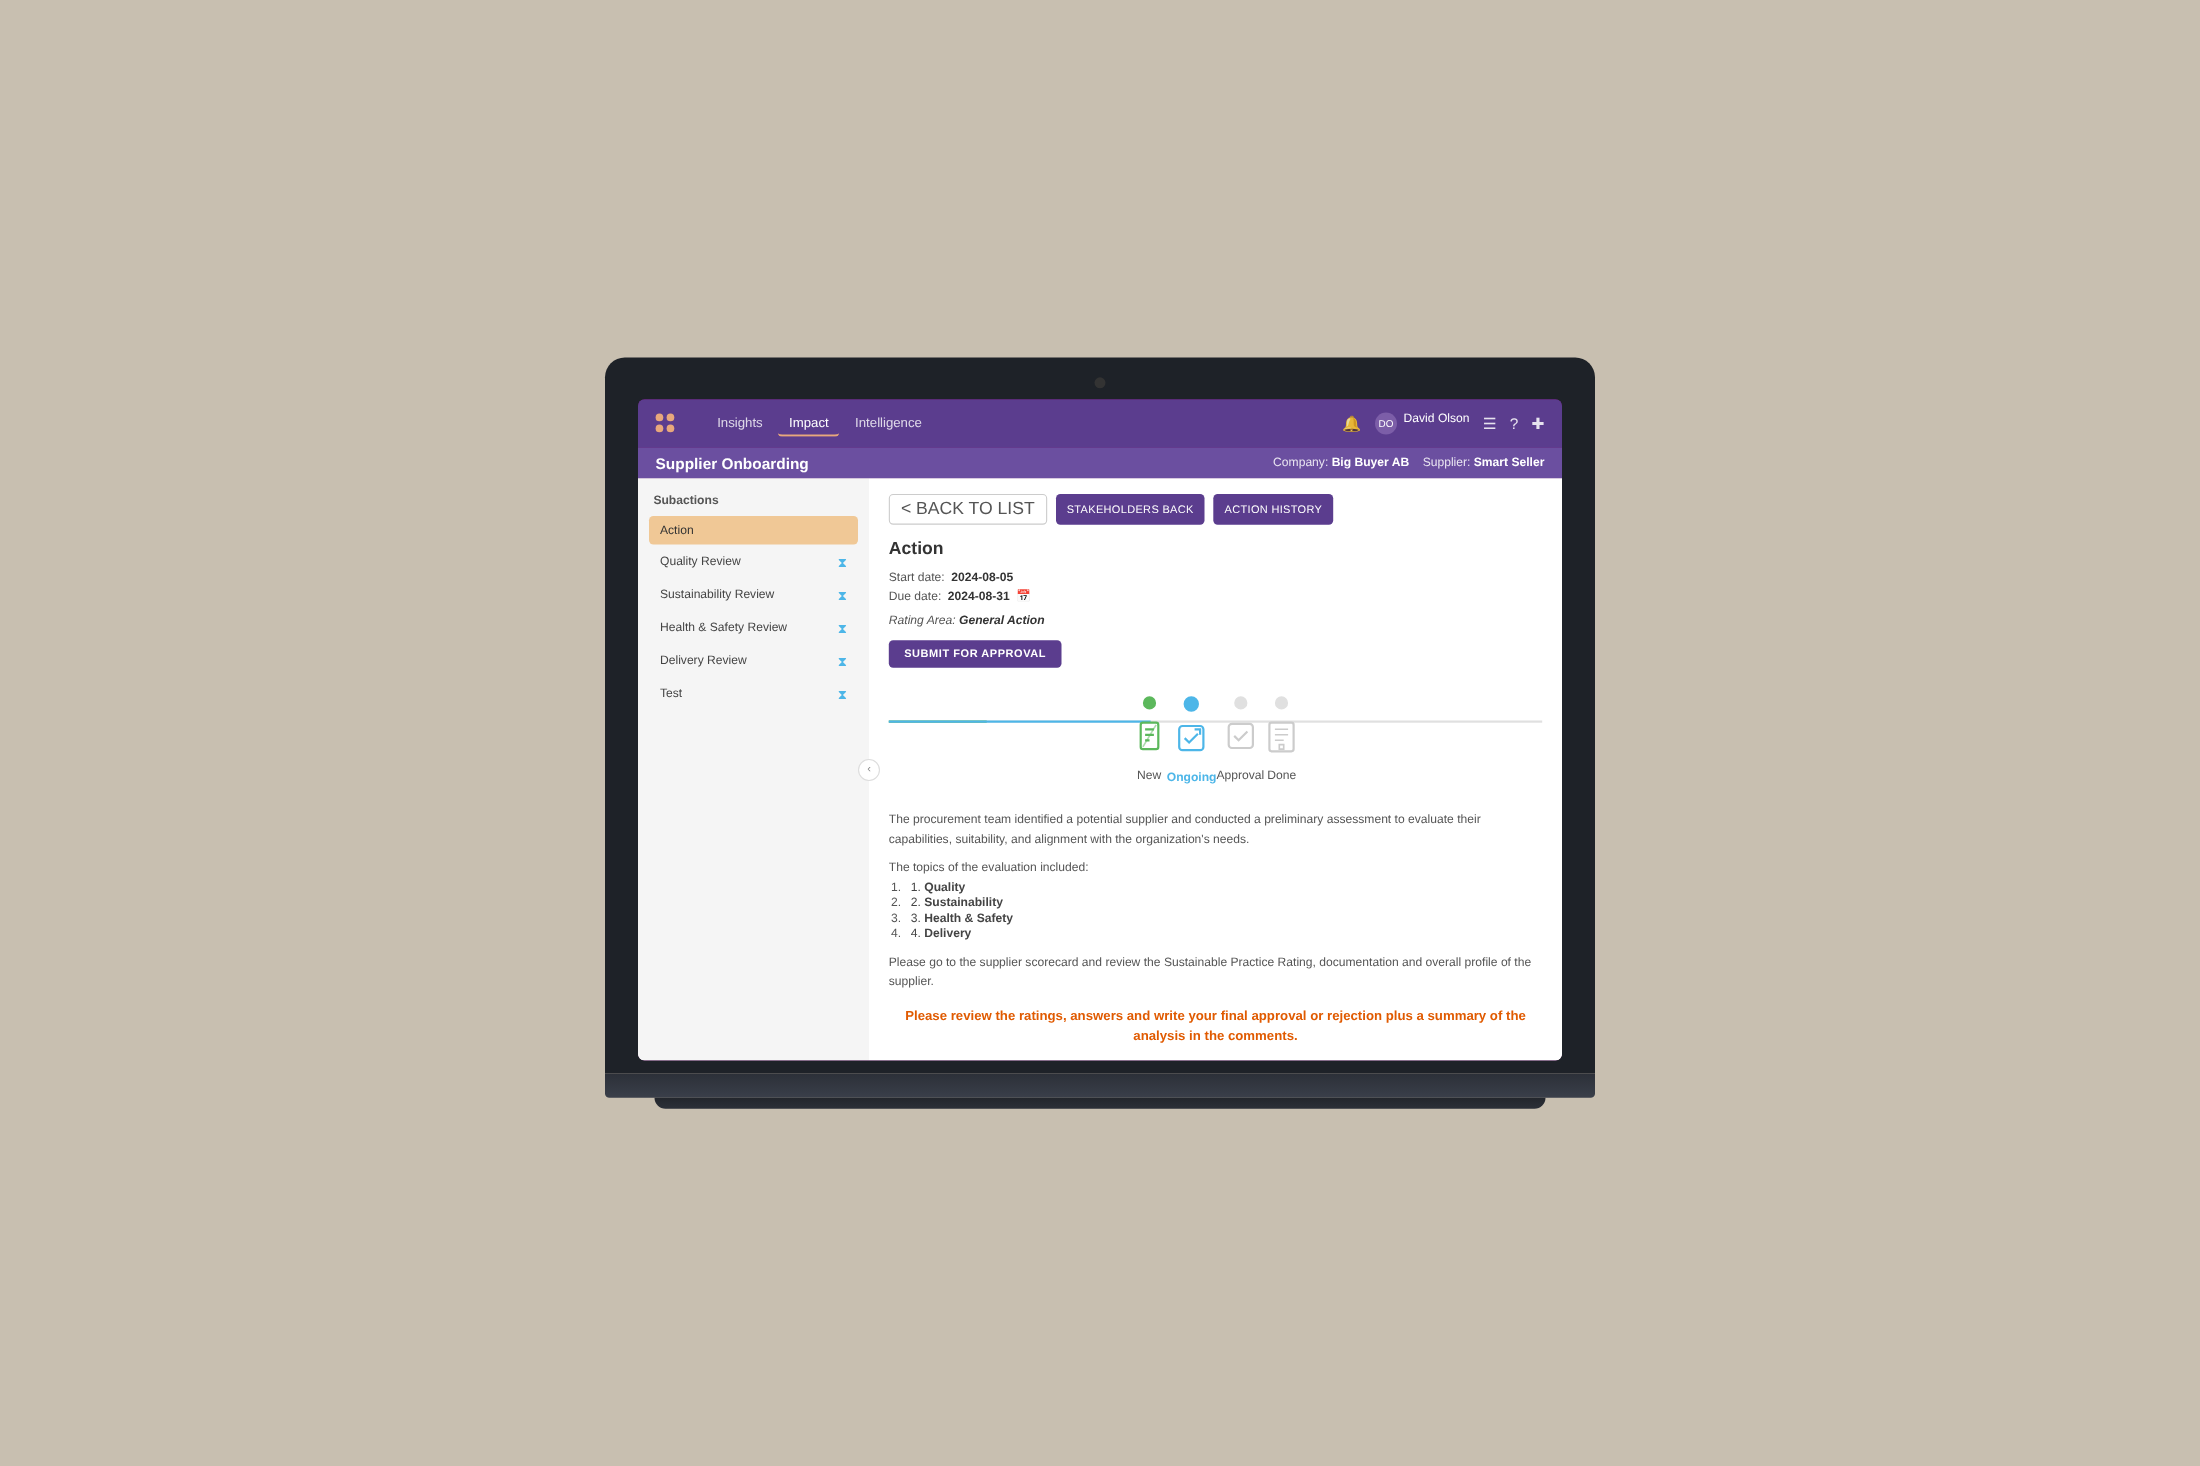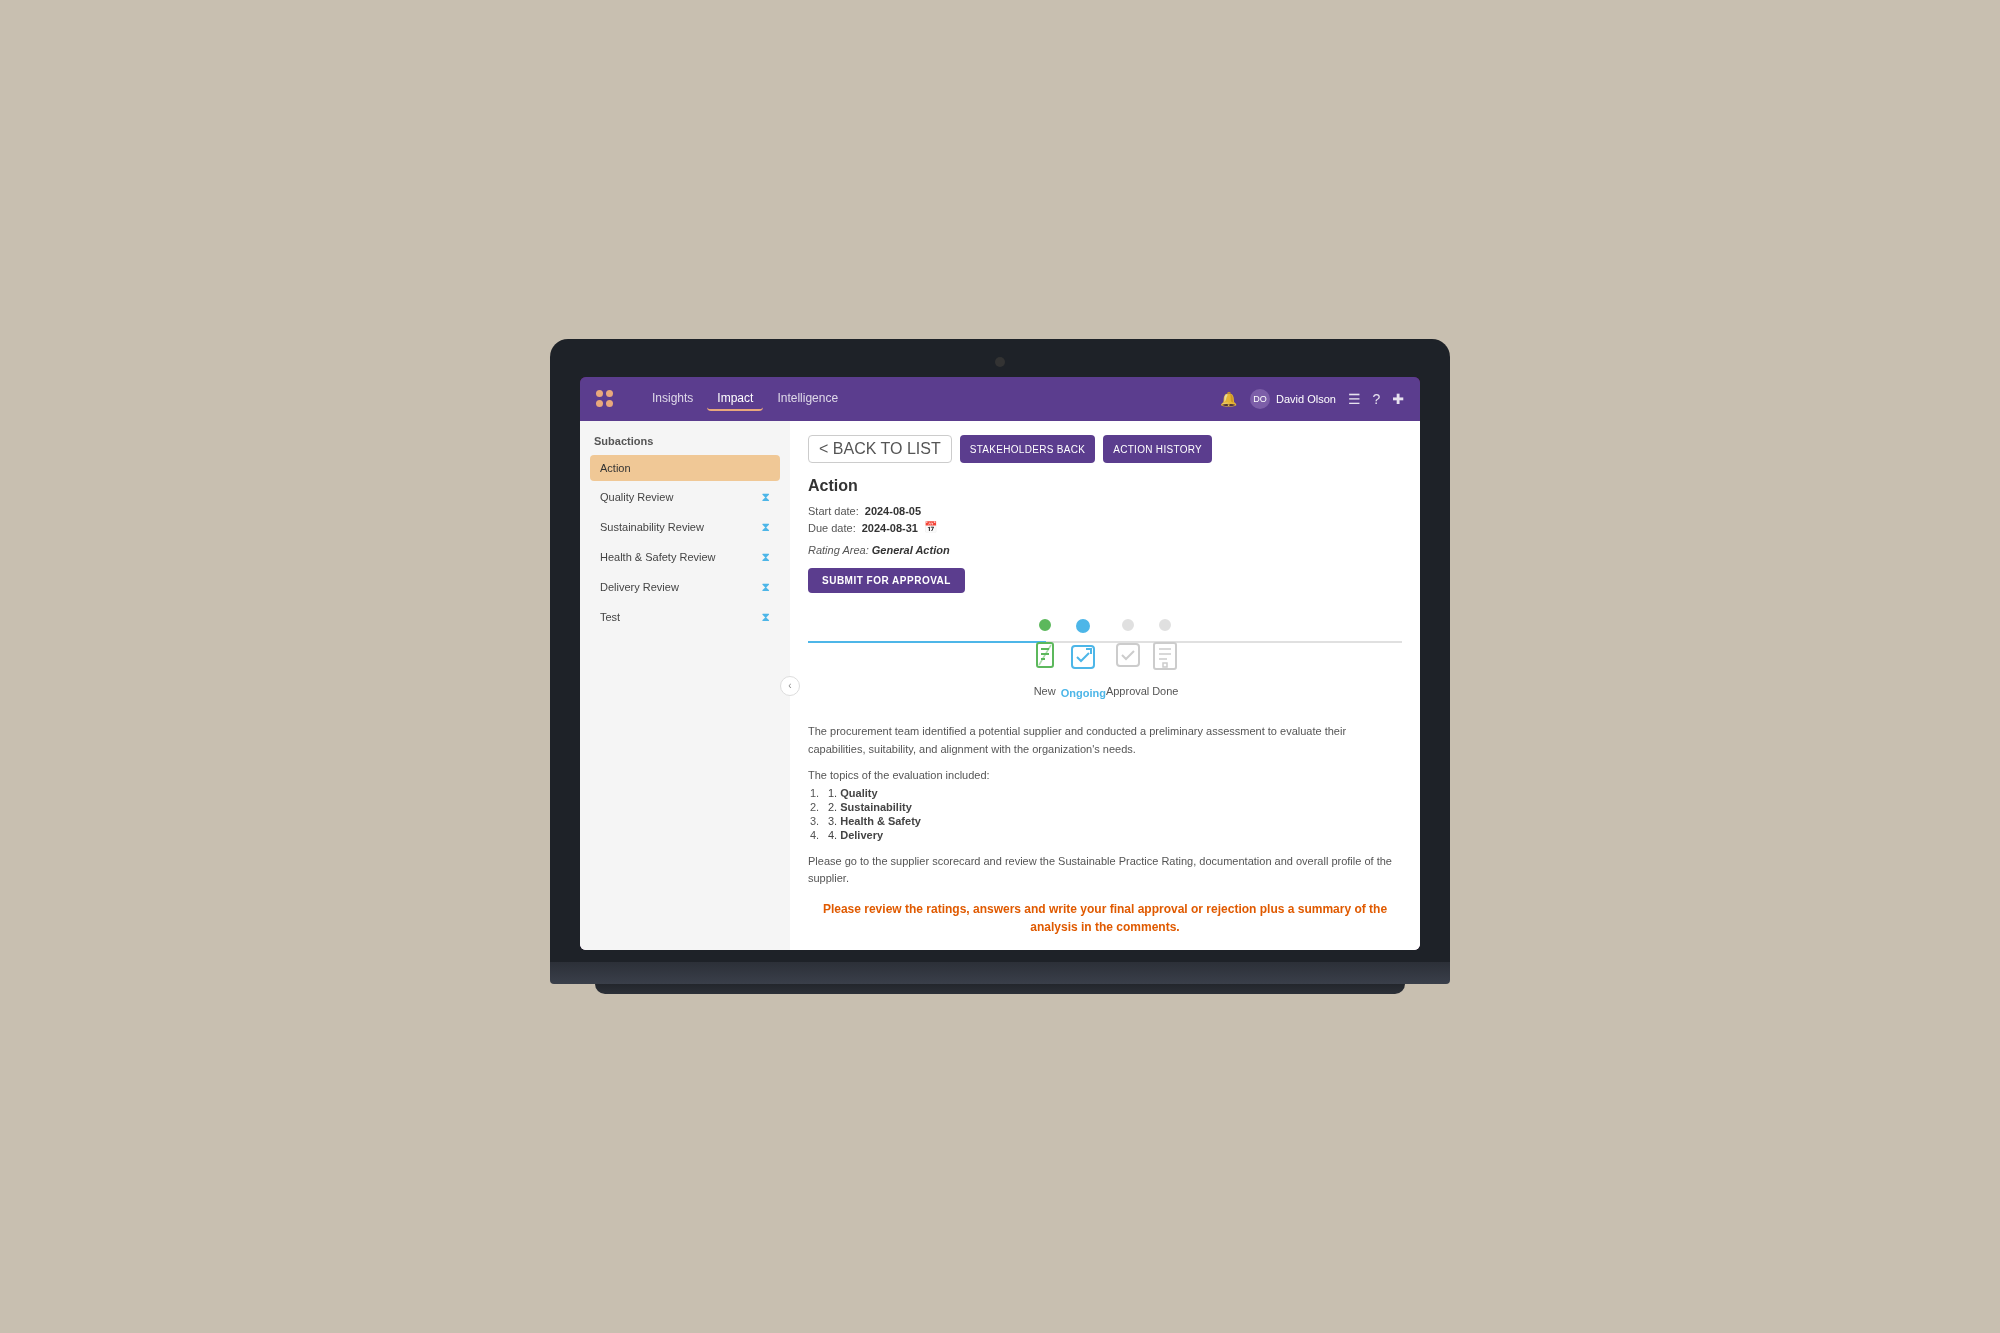--- a/index.html
+++ b/index.html
@@ -121,21 +121,21 @@
     }
 
     .nav-icon {
       color: rgba(255,255,255,0.85);
       font-size: 14px;
       cursor: pointer;
     }
 
     .nav-user {
       display: flex;
-      align-items: center;
+      align-items: flex-start;
       gap: 6px;
       color: #fff;
       font-size: 11px;
       cursor: pointer;
     }
 
     .nav-user-avatar {
       width: 20px;
       height: 20px;
       background: #7c5ea8;
@@ -503,20 +503,30 @@
             <div class="nav-user">
               <div class="nav-user-avatar">DO</div>
               <span>David Olson</span>
             </div>
             <span class="nav-icon">☰</span>
             <span class="nav-icon">?</span>
             <span class="nav-icon">✚</span>
           </div>
         </div>
 
+        <div class="sub-header">
+          <span class="page-title">Supplier Onboarding</span>
+          <div class="company-info">
+            <span>Company:</span>
+            <strong>Big Buyer AB</strong>
+            &nbsp;&nbsp;
+            <span>Supplier:</span>
+            <strong>Smart Seller</strong>
+          </div>
+        </div>
 
         <div class="main-content">
 
           <div class="sidebar">
             <div class="sidebar-section-title">Subactions</div>
 
             <div class="sidebar-item active">
               <span>Action</span>
             </div>
 

